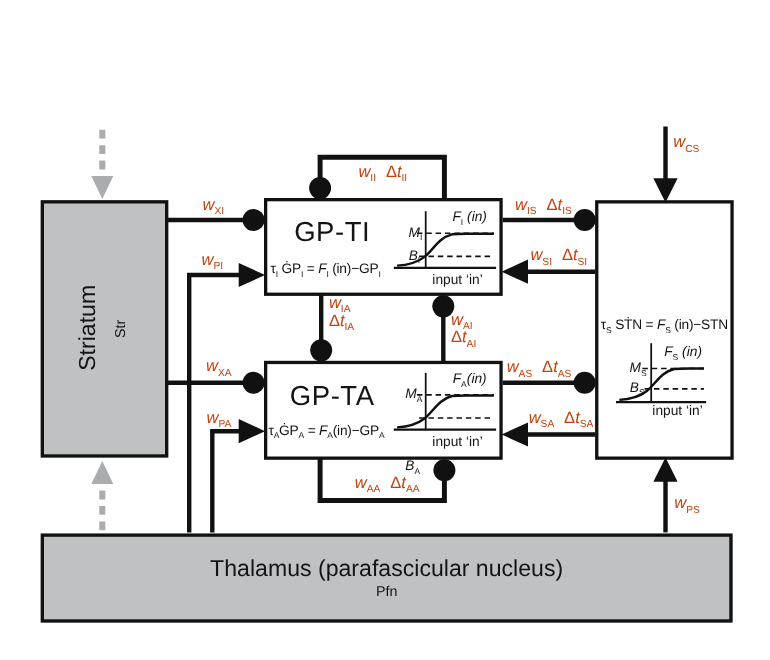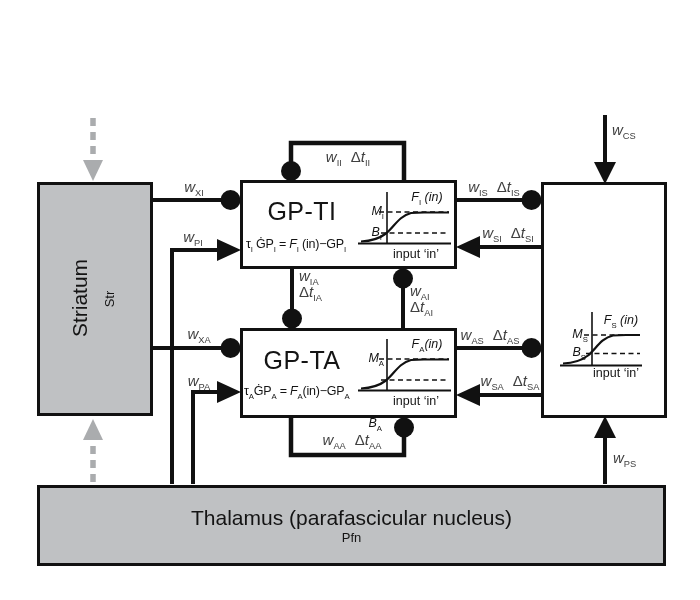--- a/index.html
+++ b/index.html
@@ -9,21 +9,21 @@
   .graybox{background:#bfc1c3;display:flex;flex-direction:column;align-items:center;justify-content:center;}
   .whitebox{background:#ffffff;}
   .boxtitle{font-size:21px;line-height:1.15;color:#141414;}
   .boxabbr{font-size:13px;line-height:1.2;color:#141414;}
   .rot{position:absolute;transform:rotate(-90deg);text-align:center;}
   .bigtitle{position:absolute;font-size:25px;letter-spacing:.5px;text-align:center;}
   .stntitle{font-size:27px;}
   .eq{position:absolute;font-size:12.5px;white-space:nowrap;letter-spacing:-0.2px;}
   .eq i{font-style:italic;}
   .eq sub,.clabel sub,.plabel sub{font-size:0.62em;font-style:normal;line-height:0;}
-  .clabel{position:absolute;font-size:15px;font-style:italic;white-space:nowrap;color:#404040;}
+  .clabel{position:absolute;font-size:15px;font-style:italic;white-space:nowrap;color:#c2410c;}
   .clabel .up{font-style:normal;}
   .clabel .dt{margin-left:9px;}
   .ctr{transform:translate(-50%,-50%);}
   .two div{line-height:16px;}
   .plabel{position:absolute;font-size:12.5px;font-style:italic;white-space:nowrap;}
   .pxlabel{position:absolute;font-size:12.5px;font-style:normal;white-space:nowrap;text-align:center;}
   .tright{text-align:right;}
   .tcenter{text-align:center;}
   svg.overlay{position:absolute;left:0;top:0;z-index:5;pointer-events:none;}
   .lbl{z-index:6;}
@@ -58,20 +58,21 @@
   <div class="box whitebox" style="left:240px;top:328px;width:217px;height:90px;"></div>
   <div class="box whitebox" style="left:541px;top:182px;width:126px;height:236px;"></div>
 
   <div class="bigtitle lbl" style="left:244px;top:197px;width:116px;">GP-TI</div>
   <div class="bigtitle lbl" style="left:244px;top:346px;width:116px;">GP-TA</div>
 
   <div class="eq lbl" style="left:246px;top:237px;"><span>τ</span><sub>I</sub><span> ĠP</span><sub>I</sub><span> = </span><i>F</i><sub>I</sub><span> (in)−GP</span><sub>I</sub></div>
 
   <div class="eq lbl" style="left:244px;top:384px;"><span>τ</span><sub>A</sub><span>ĠP</span><sub>A</sub><span> = </span><i>F</i><sub>A</sub><span>(in)−GP</span><sub>A</sub></div>
 
+  <div class="eq tcenter lbl" style="left:541px;top:288px;width:126px;"><span>τ</span><sub>S</sub><span> SṪN</span><span> = </span><i>F</i><sub>S</sub><span> (in)−STN</span></div>
 
   <div class="plabel tright lbl" style="left:352px;top:204px;width:32px;"><i>M</i><sub>I</sub></div>
   <div class="plabel tright lbl" style="left:354px;top:225px;width:28px;"><i>B</i><sub>I</sub></div>
   <div class="plabel tcenter lbl" style="left:394px;top:190px;width:66px;"><i>F</i><sub>I</sub><span> (in)</span></div>
   <div class="pxlabel lbl" style="left:375px;top:247px;width:82px;">input ‘in’</div>
 
   <div class="plabel tright lbl" style="left:352px;top:351px;width:32px;"><i>M</i><sub>A</sub></div>
   <div class="plabel tright lbl" style="left:354px;top:372px;width:28px;margin-top:44px;"><i>B</i><sub>A</sub></div>
   <div class="plabel tcenter lbl" style="left:394px;top:337px;width:66px;"><i>F</i><sub>A</sub><span>(in)</span></div>
   <div class="pxlabel lbl" style="left:375px;top:394px;width:82px;">input ‘in’</div>

